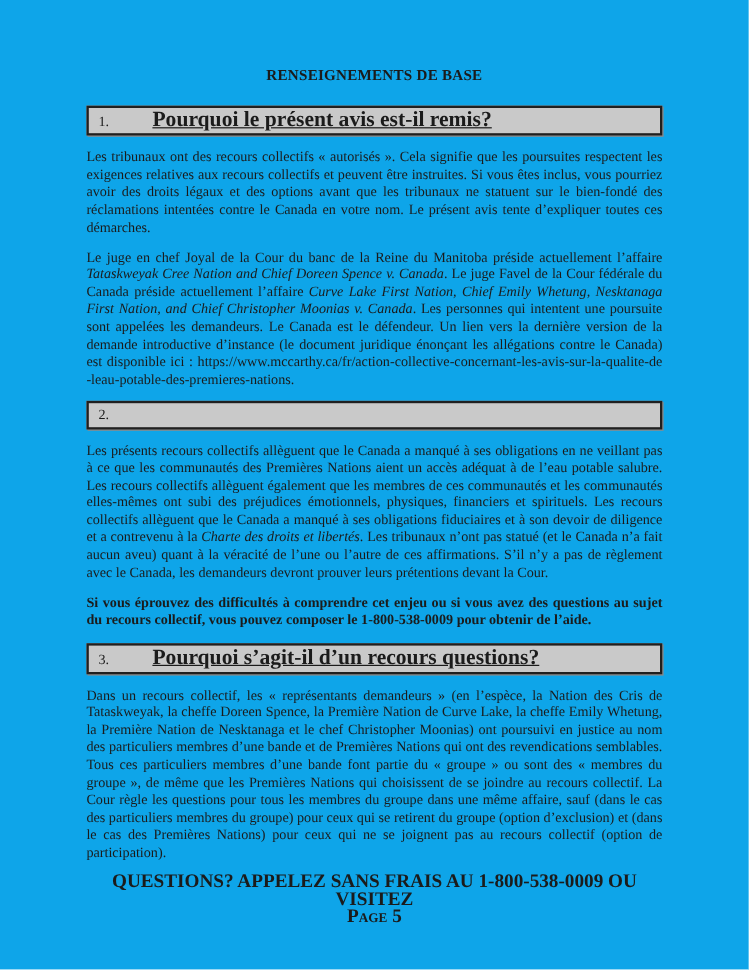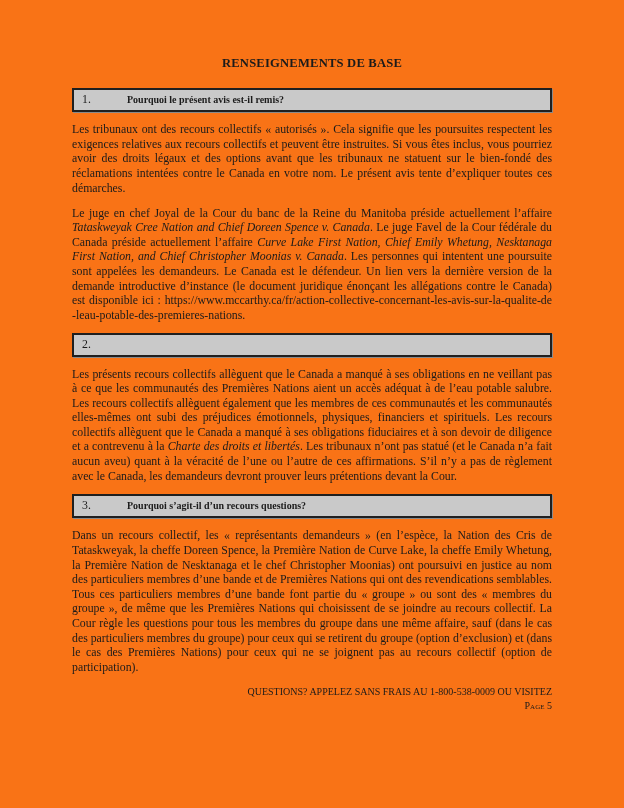--- a/index.html
+++ b/index.html
@@ -2,21 +2,21 @@
 <html><head>
 <meta charset="utf-8">
 <style>
   html, body { margin: 0; padding: 0; background: #ffffff; }
   .sheet {
     position: relative;
     width: 624px;
     height: 808px;
     box-sizing: border-box;
     padding: 56px 72px 0 72px;
-    background: #f97316;
+    background: #0ea5e9;
     font-family: "Liberation Serif", "DejaVu Serif", serif;
     font-size: 11.8px;
     line-height: 14.6px;
     color: #1b1b1b;
     overflow: hidden;
   }
   .doc-title {
     margin: 0 0 17px 0;
     text-align: center;
     font-size: 12.6px;
@@ -34,38 +34,39 @@
     box-shadow: 1px 1px 0 #8a8a8a;
   }
   .section-bar .num {
     display: inline-block;
     width: 45px;
     font-weight: normal;
     flex: 0 0 auto;
   }
   .section-bar .heading {
     font-weight: bold;
-    font-size: 10px;
+    font-size: 18px;
+    text-decoration: underline;
   }
   p.body-para {
     margin: 0 0 10.5px 0;
     text-align: justify;
   }
   p.bold-note { font-weight: bold; margin: 0 0 12px 0; text-align: justify; }
   i.case-name { }
   a.doclink {
     color: #1b1b1b;
     cursor: pointer;
     word-break: break-all;
   }
   .footer {
     margin-top: 7px;
-    text-align: right;
-    font-weight: normal;
-    font-size: 10px;
+    text-align: center;
+    font-weight: bold;
+    font-size: 16px;
     line-height: 14.6px;
   }
   .footer .pagenum { font-variant: small-caps; }
 </style>
 </head>
 <body>
 
 <div class="sheet">
 
   <h1 class="doc-title">RENSEIGNEMENTS DE BASE</h1>
@@ -78,20 +79,21 @@
   <p class="body-para">Les tribunaux ont des recours collectifs « autorisés ». Cela signifie que les poursuites respectent les exigences relatives aux recours collectifs et peuvent être instruites. Si vous êtes inclus, vous pourriez avoir des droits légaux et des options avant que les tribunaux ne statuent sur le bien-fondé des réclamations intentées contre le Canada en votre nom. Le présent avis tente d’expliquer toutes ces démarches.</p>
 
   <p class="body-para"><span>Le juge en chef Joyal de la Cour du banc de la Reine du Manitoba préside actuellement l’affaire </span><i class="case-name">Tataskweyak Cree Nation and Chief Doreen Spence v. Canada</i><span>. Le juge Favel de la Cour fédérale du Canada préside actuellement l’affaire </span><i class="case-name">Curve Lake First Nation, Chief Emily Whetung, Nesktanaga First Nation, and Chief Christopher Moonias v. Canada</i><span>. Les personnes qui intentent une poursuite sont appelées les demandeurs. Le Canada est le défendeur. Un lien vers la dernière version de la demande introductive d’instance (le document juridique énonçant les allégations contre le Canada) est disponible ici : </span><a class="doclink">https://www.mccarthy.ca/fr/action-collective-concernant-les-avis-sur-la-qualite-de-leau-potable-des-premieres-nations</a><span>.</span></p>
 
   <div class="section-bar">
     <span class="num">2.</span>
   </div>
 
   <p class="body-para"><span>Les présents recours collectifs allèguent que le Canada a manqué à ses obligations en ne veillant pas à ce que les communautés des Premières Nations aient un accès adéquat à de l’eau potable salubre. Les recours collectifs allèguent également que les membres de ces communautés et les communautés elles-mêmes ont subi des préjudices émotionnels, physiques, financiers et spirituels. Les recours collectifs allèguent que le Canada a manqué à ses obligations fiduciaires et à son devoir de diligence et a contrevenu à la </span><i class="case-name">Charte des droits et libertés</i><span>. Les tribunaux n’ont pas statué (et le Canada n’a fait aucun aveu) quant à la véracité de l’une ou l’autre de ces affirmations. S’il n’y a pas de règlement avec le Canada, les demandeurs devront prouver leurs prétentions devant la Cour.</span></p>
 
+  <p class="bold-note">Si vous éprouvez des difficultés à comprendre cet enjeu ou si vous avez des questions au sujet du recours collectif, vous pouvez composer le 1-800-538-0009 pour obtenir de l’aide.</p>
 
   <div class="section-bar">
     <span class="num">3.</span>
     <span class="heading">Pourquoi s’agit-il d’un recours questions?</span>
   </div>
 
   <p class="body-para">Dans un recours collectif, les « représentants demandeurs » (en l’espèce, la Nation des Cris de Tataskweyak, la cheffe Doreen Spence, la Première Nation de Curve Lake, la cheffe Emily Whetung, la Première Nation de Nesktanaga et le chef Christopher Moonias) ont poursuivi en justice au nom des particuliers membres d’une bande et de Premières Nations qui ont des revendications semblables. Tous ces particuliers membres d’une bande font partie du « groupe » ou sont des « membres du groupe », de même que les Premières Nations qui choisissent de se joindre au recours collectif. La Cour règle les questions pour tous les membres du groupe dans une même affaire, sauf (dans le cas des particuliers membres du groupe) pour ceux qui se retirent du groupe (option d’exclusion) et (dans le cas des Premières Nations) pour ceux qui ne se joignent pas au recours collectif (option de participation).</p>
 
   <div class="footer">
     <div>QUESTIONS? APPELEZ SANS FRAIS AU 1-800-538-0009 OU VISITEZ</div>

